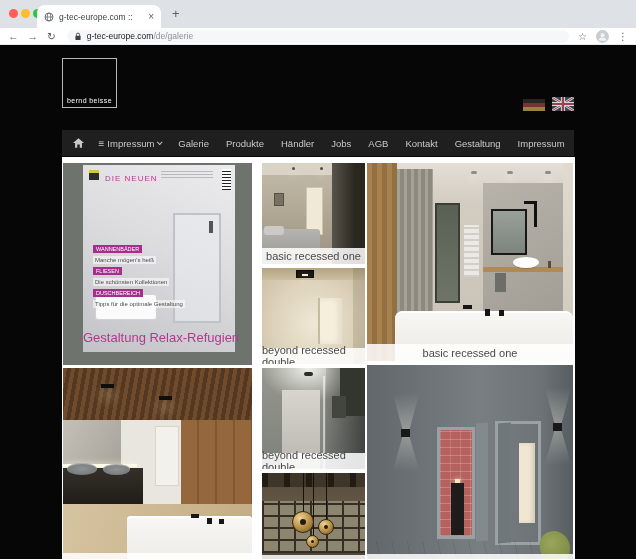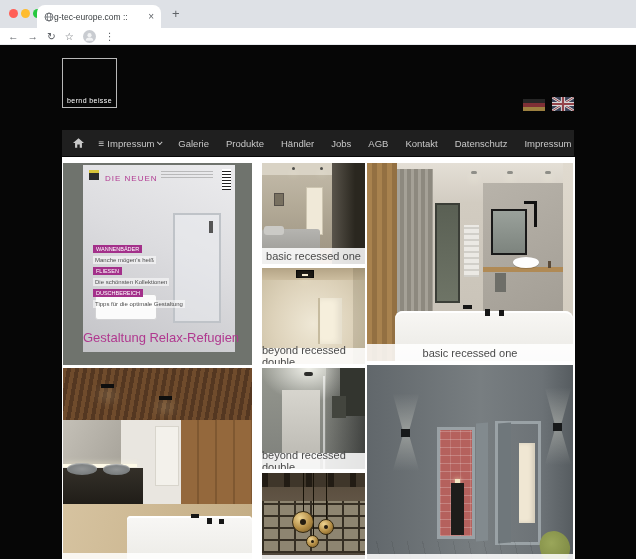--- a/index.html
+++ b/index.html
@@ -7,21 +7,21 @@
   .win { position:relative; width:636px; height:559px; overflow:hidden; background:#060606; }
   .abs { position:absolute; }
 
   
   .tabstrip { position:relative; height:28px; background:#dee1e6; }
   .dot { position:absolute; top:9px; width:9px; height:9px; border-radius:50%; }
   .dot.r { left:9px;  background:#ff5f57; }
   .dot.y { left:21px; background:#febc2e; }
   .dot.g { left:33px; background:#28c840; }
   .tab { position:absolute; left:37px; top:5px; width:124px; height:23px; background:#ffffff;
-         border-radius:8px 8px 0 0; display:flex; align-items:center; padding:0 7px; }
+         border-radius:8px 8px 0 0; display:flex; align-items:center; padding:0 7px; gap:5px; }
   .tab-title { flex:1; font-size:8.5px; color:#3c4043; white-space:nowrap; overflow:hidden; }
   .tab-close { font-size:10px; color:#5f6368; line-height:1; cursor:default; }
   .newtab { position:absolute; left:172px; top:6px; font-size:13px; color:#5f6368; }
 
   .addressbar { position:relative; height:17px; background:#ffffff; display:flex; align-items:center;
                 padding:0 8px; gap:9px; border-bottom:1px solid #e8eaed; }
   .navbtn { font-size:10.5px; color:#5f6368; line-height:1; }
   .omnibox { flex:1; height:13px; margin-left:2px; background:#f6f7f8; border-radius:7px;
              display:flex; align-items:center; padding:0 7px; gap:5px; }
   .url { font-size:8.5px; white-space:nowrap; overflow:hidden; }
@@ -234,20 +234,27 @@
       <span class="tab-title">g-tec-europe.com ::</span>
       <span class="tab-close">×</span>
     </div>
     <span class="newtab">+</span>
   </div>
 
   <div class="addressbar">
     <span class="navbtn">←</span>
     <span class="navbtn">→</span>
     <span class="navbtn">↻</span>
+    <div class="omnibox">
+      <svg width="8" height="9" viewBox="0 0 12 14">
+        <path d="M3.5 6 V4.2 a2.5 2.5 0 0 1 5 0 V6" fill="none" stroke="#3c4043" stroke-width="1.4"></path>
+        <rect x="2" y="6" width="8" height="6.5" rx="1" fill="#3c4043"></rect>
+      </svg>
+      <span class="url"><span class="domain">g-tec-europe.com</span><span class="path">/de/galerie</span></span>
+    </div>
     <span class="star">☆</span>
     <div class="avatar">
       <svg width="11" height="11" viewBox="0 0 16 16">
         <circle cx="8" cy="6" r="3" fill="#f2f3f4"></circle>
         <path d="M2.5 14 a5.5 4.5 0 0 1 11 0 Z" fill="#f2f3f4"></path>
       </svg>
     </div>
     <span class="kebab">⋮</span>
   </div>
 
@@ -282,21 +289,21 @@
         <span class="hamb">≡</span>
         <span>Impressum</span>
         <span class="chev"></span>
       </span>
       <span class="nav-item">Galerie</span>
       <span class="nav-item">Produkte</span>
       <span class="nav-item">Händler</span>
       <span class="nav-item">Jobs</span>
       <span class="nav-item">AGB</span>
       <span class="nav-item">Kontakt</span>
-      <span class="nav-item">Datenschutz</span>
+      <span class="nav-item">Gestaltung</span>
       <span class="nav-item">Impressum</span>
     </nav>
 
     <div class="gallery">
 
       <figure class="tile tA">
         <div class="photo">
           <div class="mag">
             <div class="mag-logo"></div>
             <div class="mag-barcode"></div>

